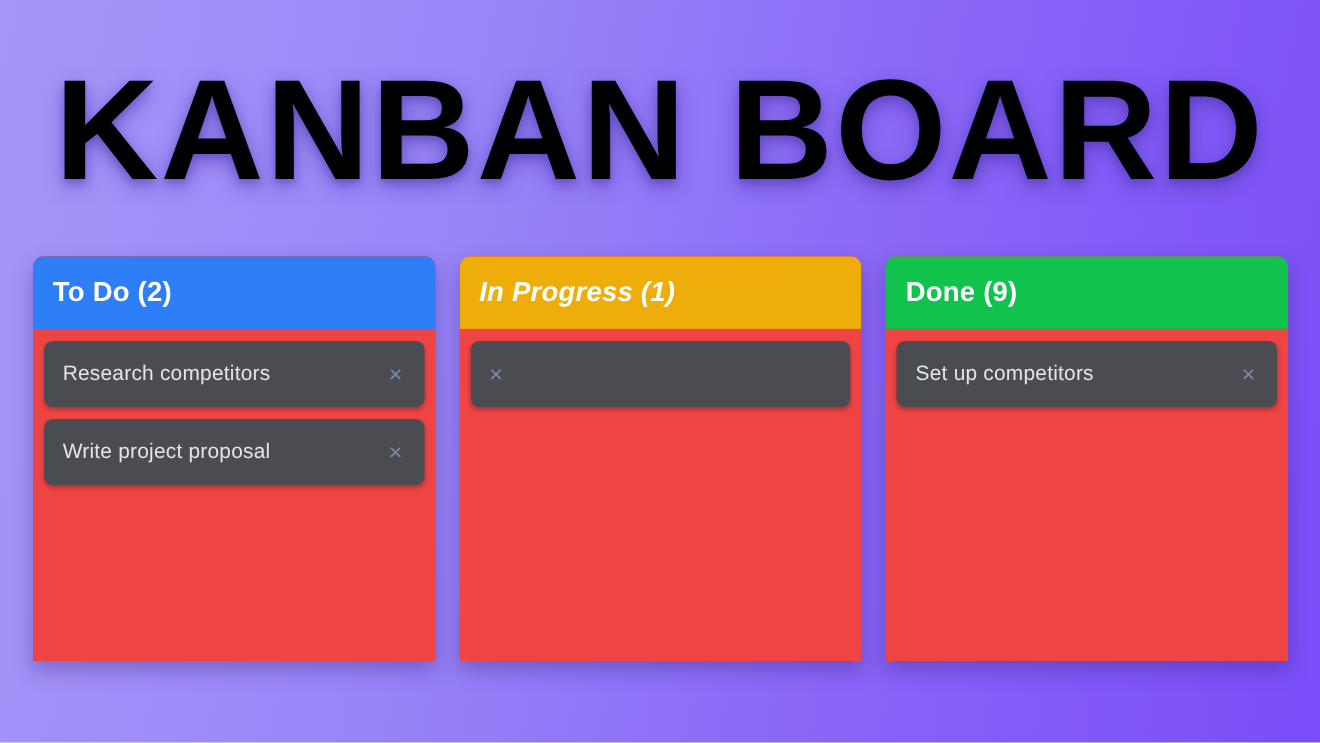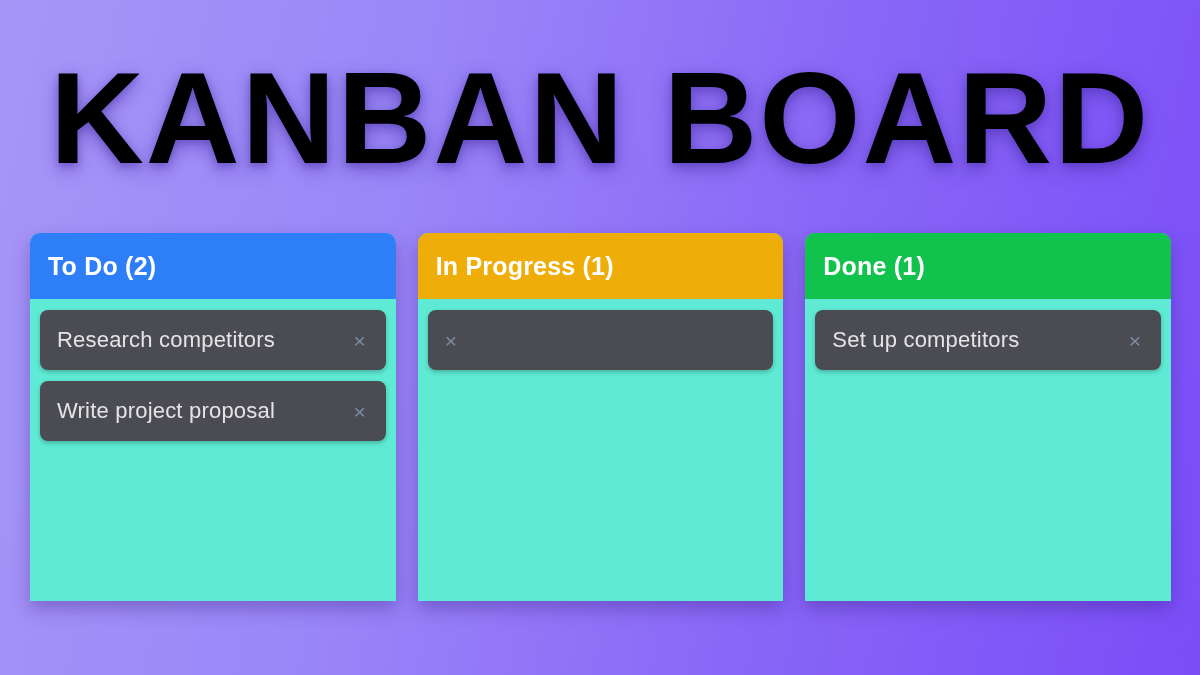--- a/index.html
+++ b/index.html
@@ -29,21 +29,21 @@
     display: flex;
     gap: 22px;
     padding: 0 29px 0 30px;
     margin-top: 49px;
   }
   .column {
     flex: 1 1 0;
     height: 368px;
     border-radius: 10px 10px 0 0;
     overflow: hidden;
-    background: #5eead4;
+    background: #ef4444;
     box-shadow: 0 8px 18px rgba(52, 30, 120, 0.35);
     display: flex;
     flex-direction: column;
   }
   .column-header {
     height: 66px;
     flex: 0 0 66px;
     display: flex;
     align-items: center;
     padding: 0 18px;
@@ -68,21 +68,21 @@
     margin-bottom: 11px;
     display: flex;
     align-items: center;
     justify-content: space-between;
     padding: 0 20px 0 17px;
     box-shadow: 0 2px 4px rgba(0, 0, 0, 0.25);
     cursor: grab;
   }
   .card-text {
     color: #e4e4e8;
-    font-size: 22px;
+    font-size: 19px;
     letter-spacing: 0.2px;
   }
   .card-close {
     color: #7d8ba6;
     font-size: 21px;
     line-height: 1;
     background: none;
     border: none;
     padding: 0;
     cursor: pointer;
@@ -106,33 +106,33 @@
         <button class="card-close">×</button>
       </div>
       <div class="card">
         <span class="card-text">Write project proposal</span>
         <button class="card-close">×</button>
       </div>
     </div>
   </div>
 
   <div class="column">
-    <div class="column-header" style="background: rgb(238, 173, 8);">
+    <div class="column-header" style="background: rgb(238, 173, 8); font-style: italic;">
       <span class="column-header-title">In Progress (1)</span>
     </div>
     <div class="column-body">
       <div class="card">
         <button class="card-close">×</button>
       </div>
     </div>
   </div>
 
   <div class="column">
     <div class="column-header" style="background: rgb(17, 194, 77);">
-      <span class="column-header-title">Done (1)</span>
+      <span class="column-header-title">Done (9)</span>
     </div>
     <div class="column-body">
       <div class="card">
         <span class="card-text">Set up competitors</span>
         <button class="card-close">×</button>
       </div>
     </div>
   </div>
 
 </div>

